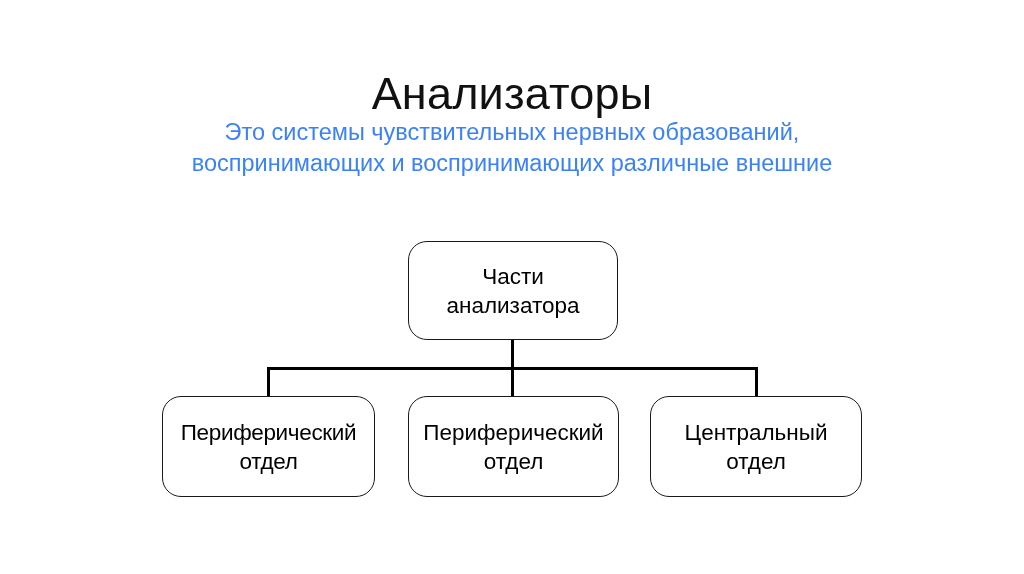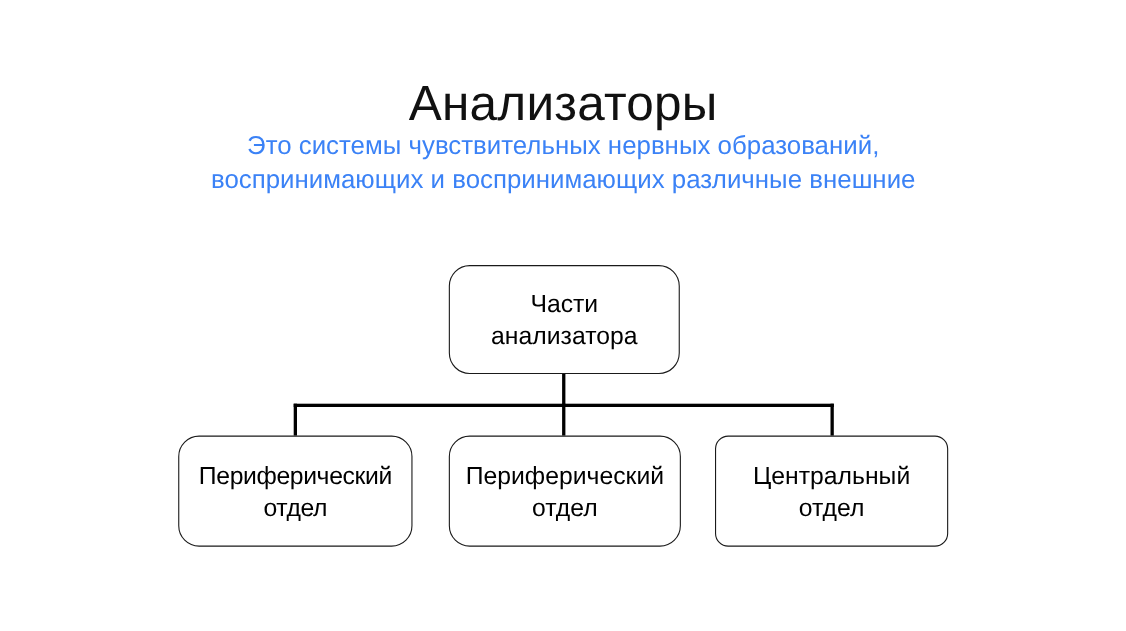--- a/index.html
+++ b/index.html
@@ -110,21 +110,20 @@
     left: 408px;
     top: 396px;
     width: 211px;
     height: 101px;
   }
   #node-central {
     left: 650px;
     top: 396px;
     width: 212px;
     height: 101px;
-    border-radius: 12px;
   }
 
   
   .conn {
     position: absolute;
     background: #000000;
     z-index: 1;
   }
   
   #conn-stem {

